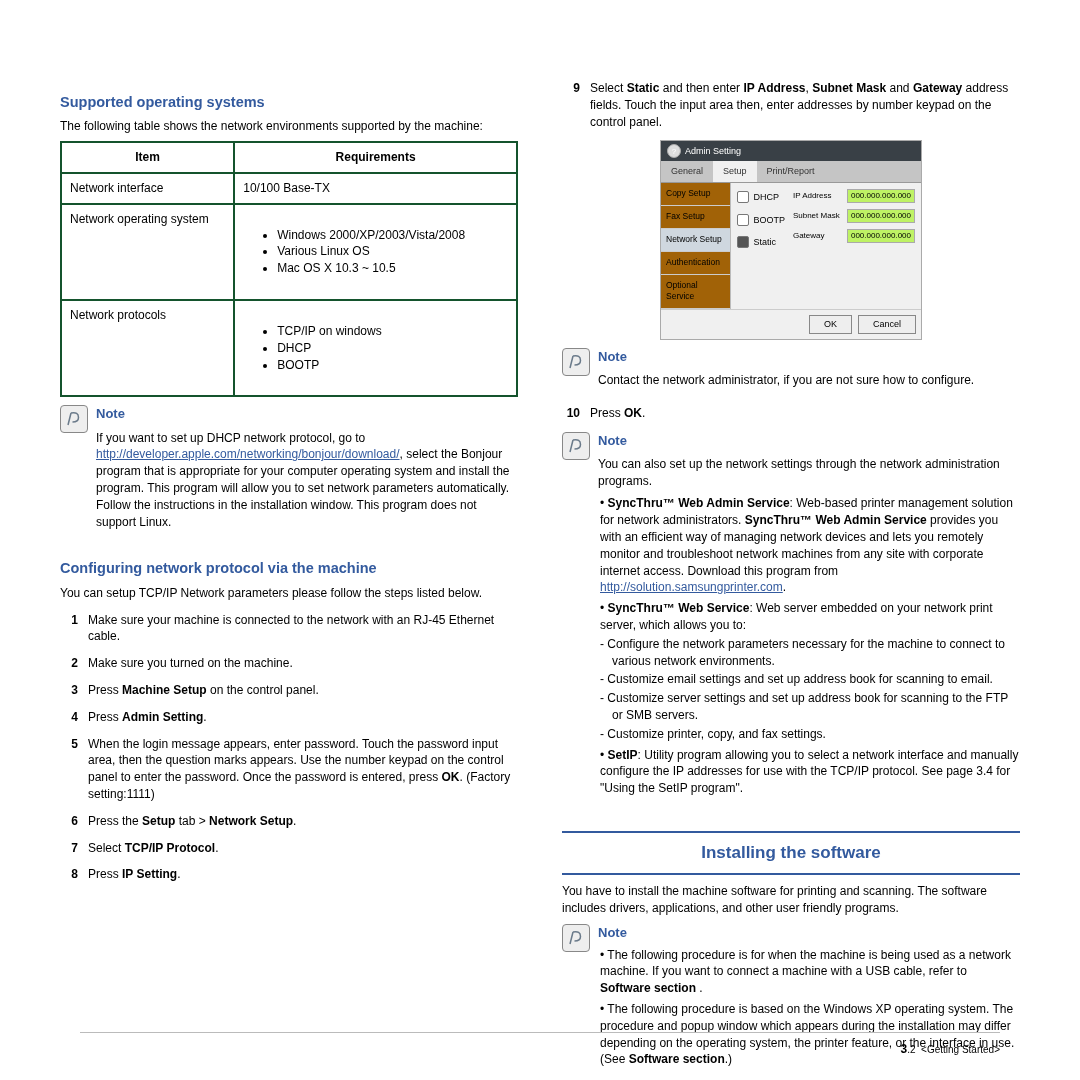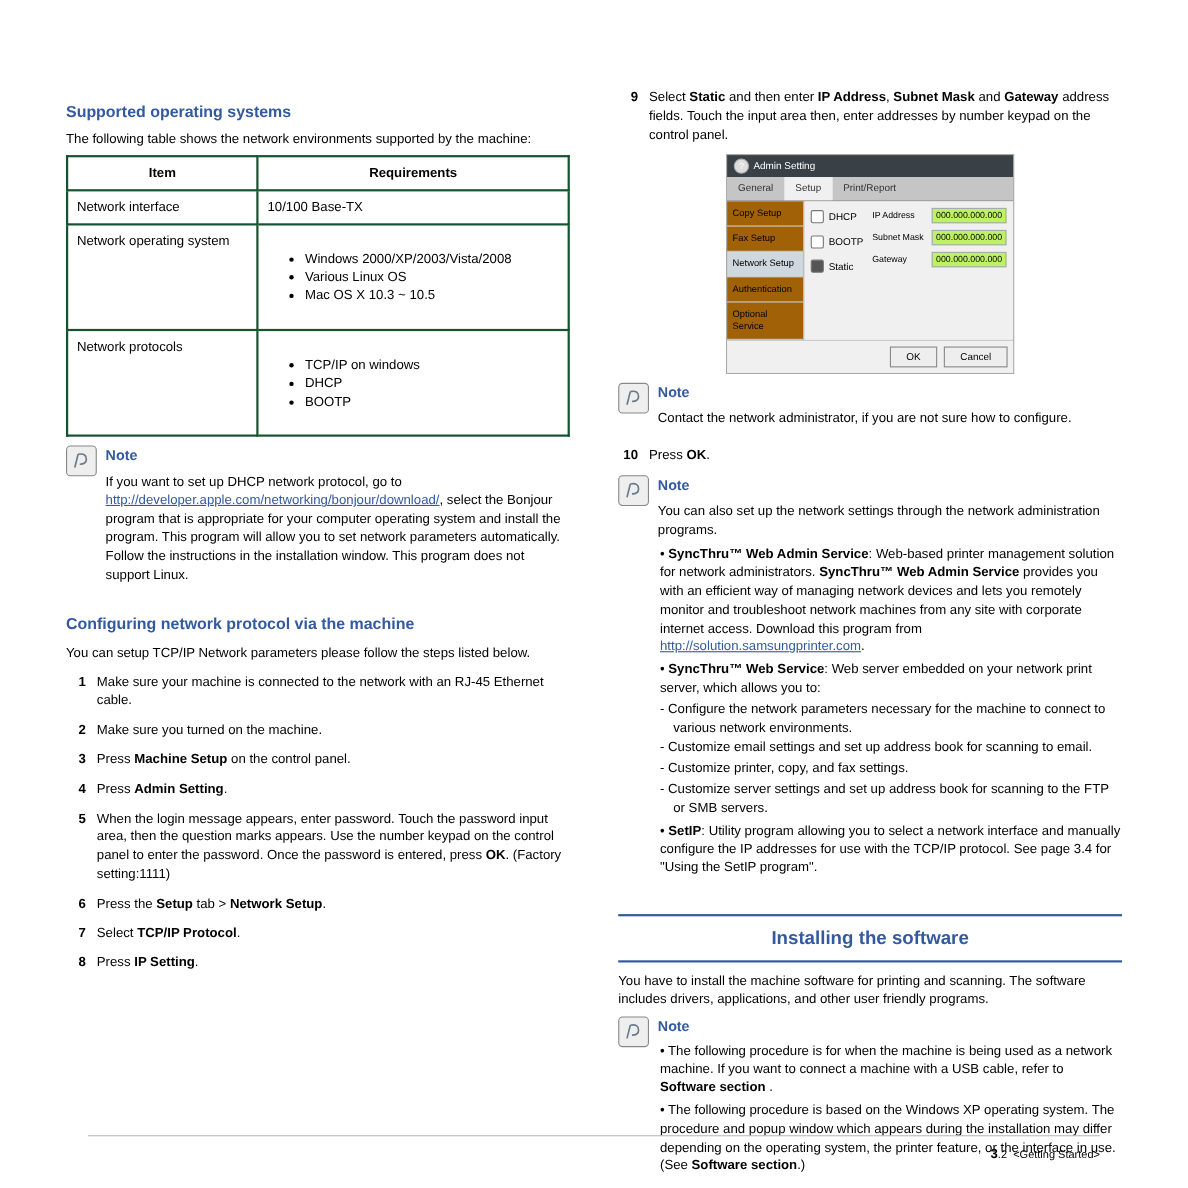--- a/index.html
+++ b/index.html
@@ -236,22 +236,22 @@
             </svg>
           </div>
         <div class="note-body">
           <p class="note-title">Note</p>
           <p>You can also set up the network settings through the network administration programs.</p>
           <div class="bpar">• <b>SyncThru™ Web Admin Service</b><span>: Web-based printer management solution for network administrators. </span><b>SyncThru™ Web Admin Service</b><span> provides you with an efficient way of managing network devices and lets you remotely monitor and troubleshoot network machines from any site with corporate internet access. Download this program from </span><a class="lnk">http://solution.samsungprinter.com</a>.</div>
           <div class="bpar">• <b>SyncThru™ Web Service</b><span>: Web server embedded on your network print server, which allows you to:</span>
             <ul class="dash">
               <li>Configure the network parameters necessary for the machine to connect to various network environments.</li>
               <li>Customize email settings and set up address book for scanning to email.</li>
+              <li>Customize server settings and set up address book for scanning to the FTP or SMB servers.</li>
               <li>Customize printer, copy, and fax settings.</li>
-              <li>Customize server settings and set up address book for scanning to the FTP or SMB servers.</li>
             </ul>
           </div>
           <div class="bpar">• <b>SetIP</b><span>: Utility program allowing you to select a network interface and manually configure the IP addresses for use with the TCP/IP protocol. See  page 3.4 for "Using the SetIP program".</span></div>
         </div>
       </div>
 
       <h2 class="sec">Installing the software</h2>
       <p>You have to install the machine software for printing and scanning. The software includes drivers, applications, and other user friendly programs.</p>
 
       <div class="note-row">

